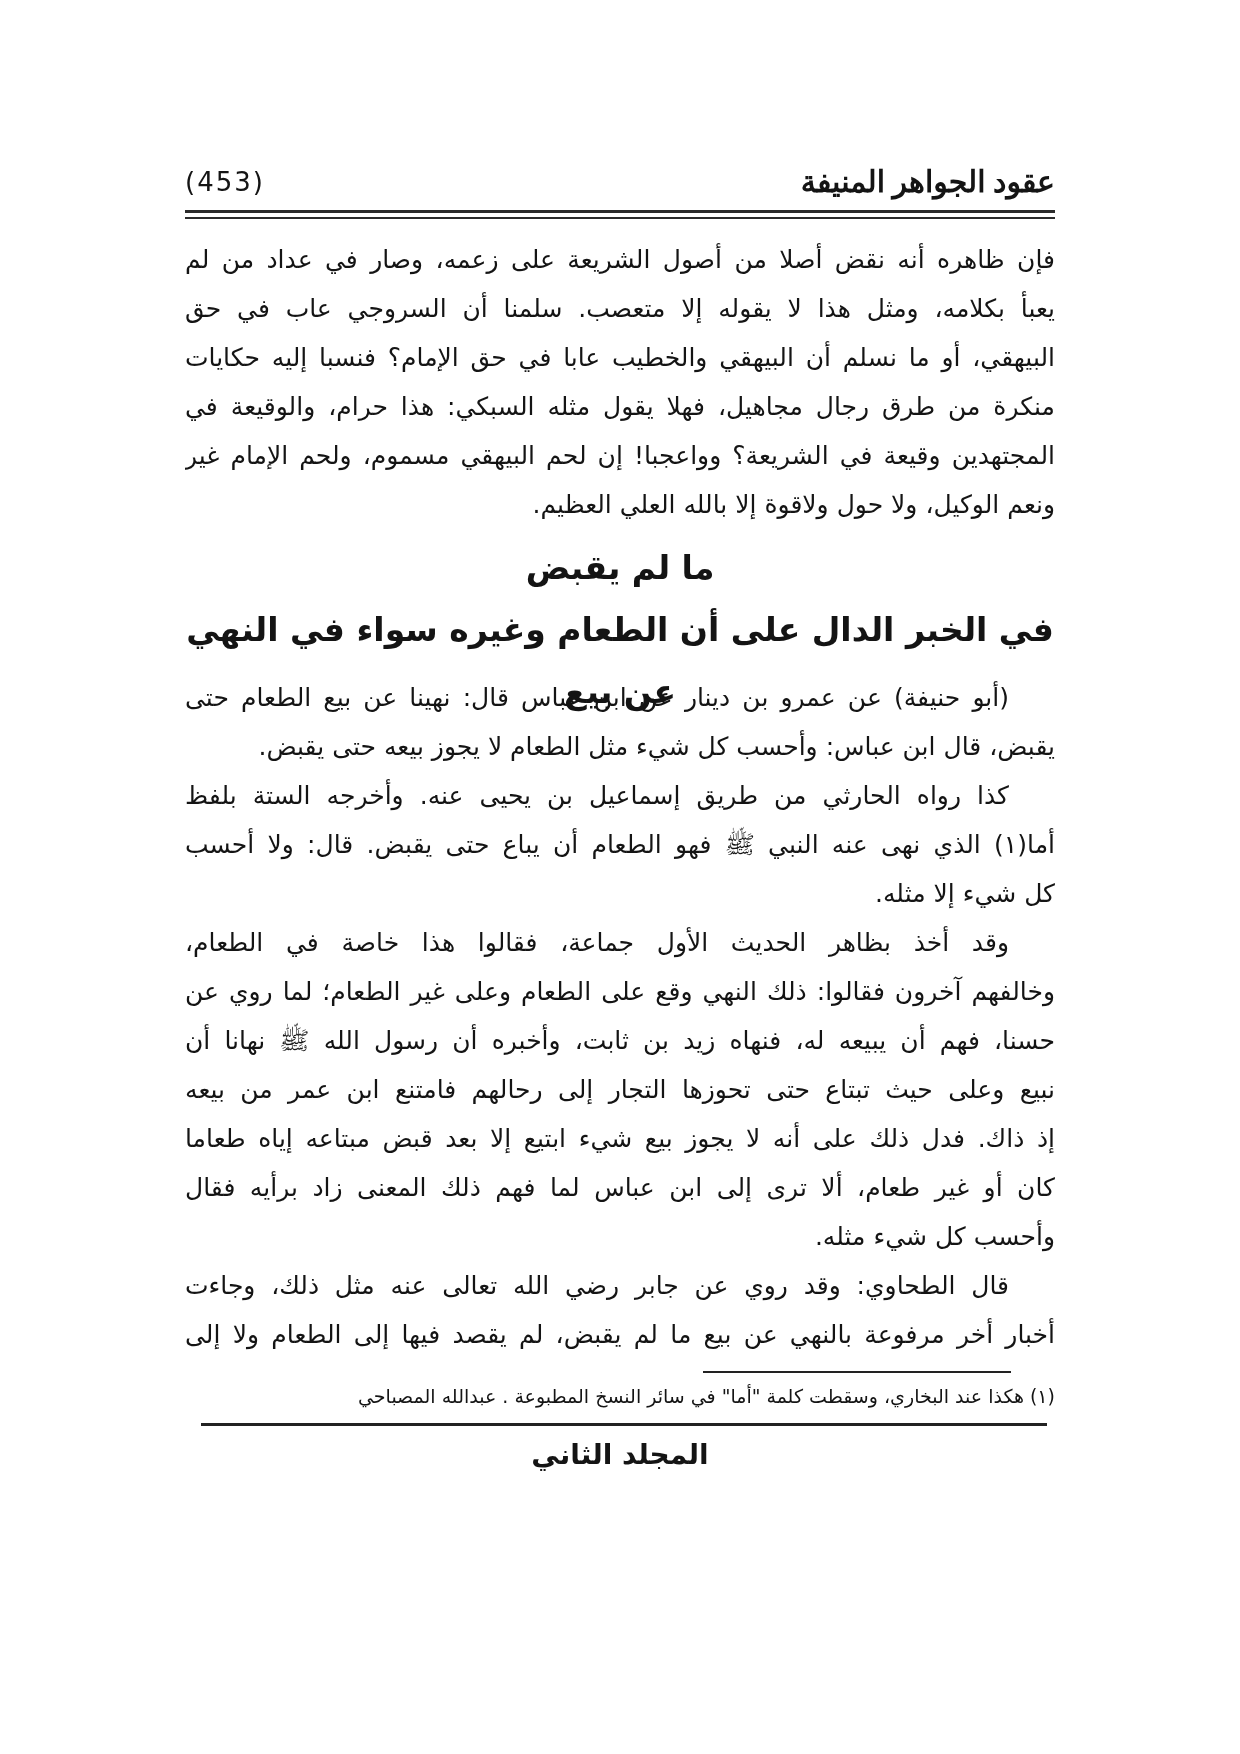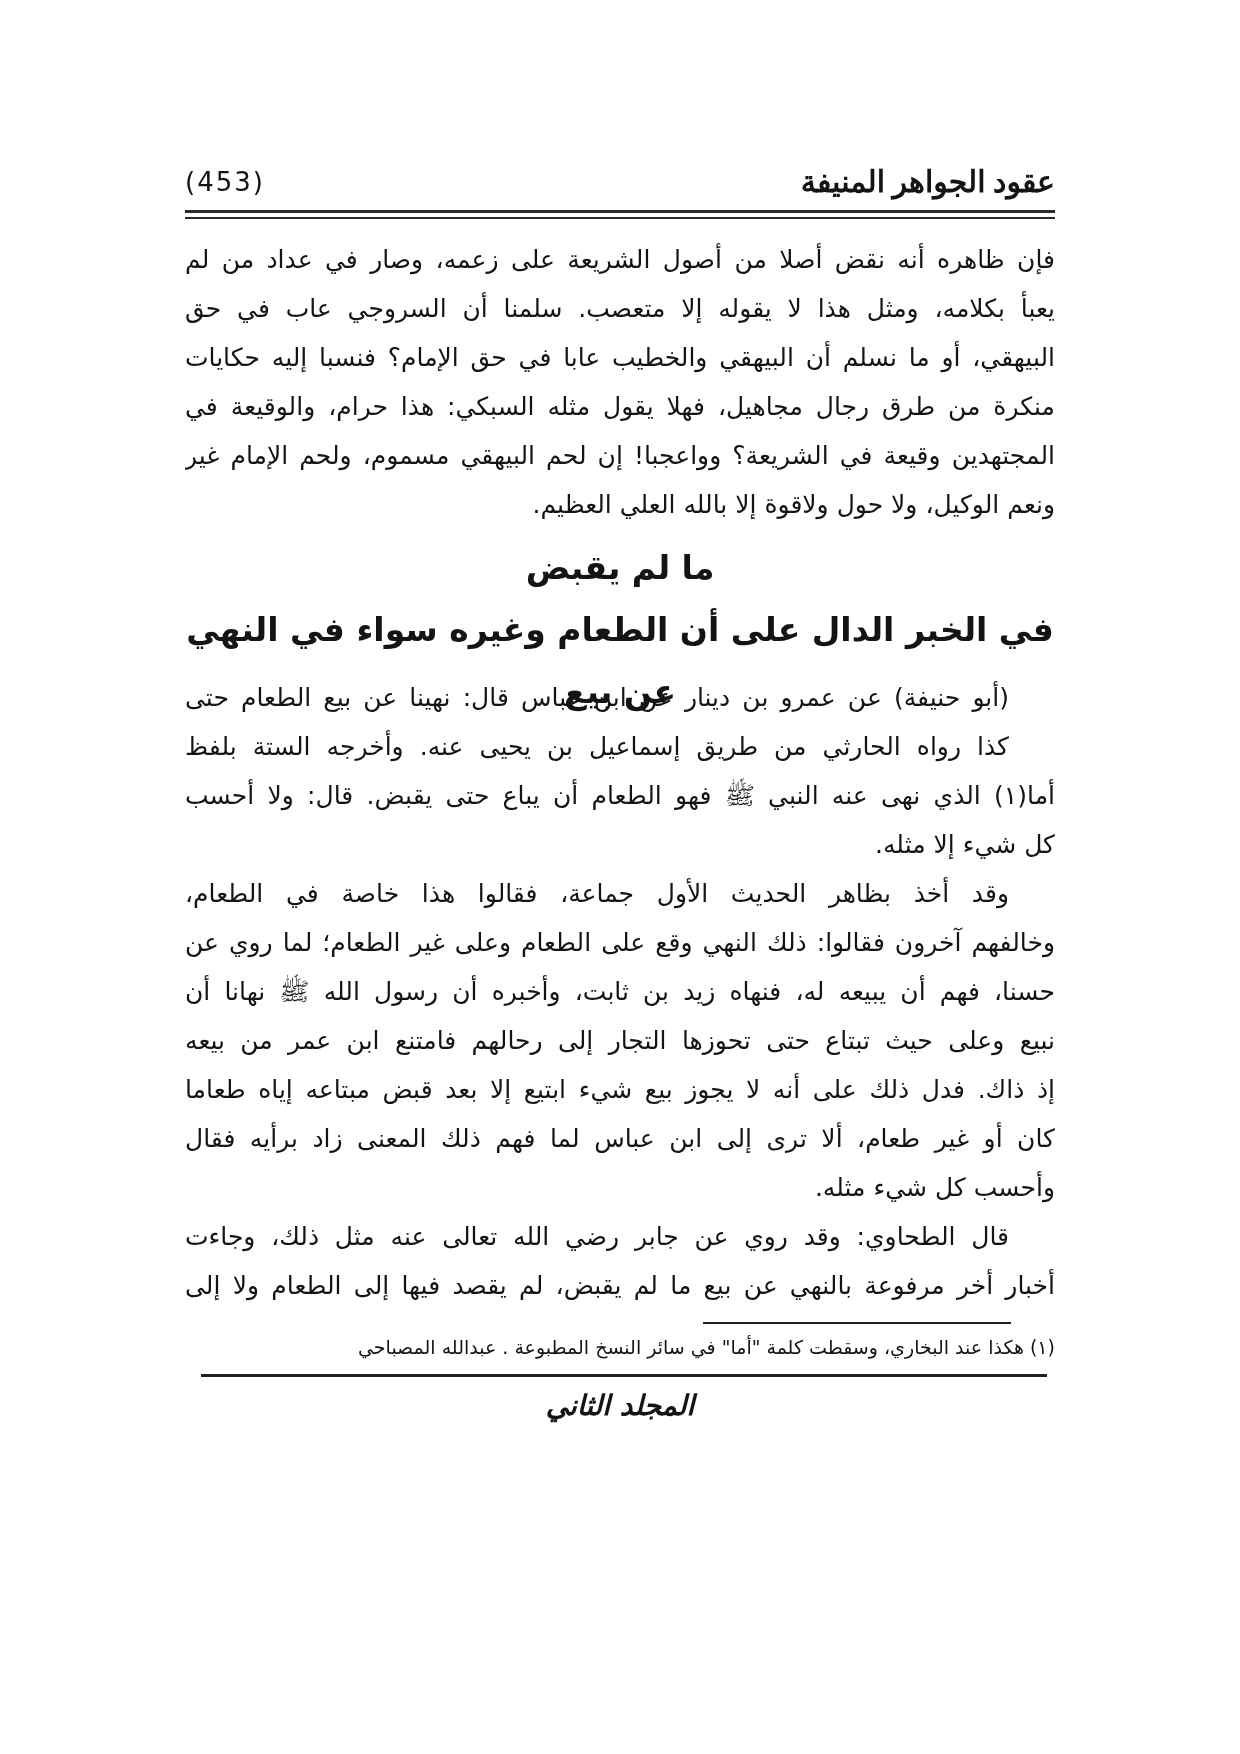--- a/index.html
+++ b/index.html
@@ -74,21 +74,20 @@
     width: 846px;
     border-top: 3px solid #222;
     margin: 12px 8px 0 0;
   }
   .volume {
     margin-top: 8px;
     font-size: 28px;
     font-weight: bold;
     text-align: center;
     line-height: 42px;
-    font-style: italic;
   }
 </style>
 </head>
 <body>
 
 <div class="page">
   <div class="content">
 
     <div class="header">
       <div class="btitle">عقود الجواهر المنيفة</div>
@@ -105,20 +104,21 @@
       <div class="bline">منكرة من طرق رجال مجاهيل، فهلا يقول مثله السبكي: هذا حرام، والوقيعة في</div>
       <div class="bline">المجتهدين وقيعة في الشريعة؟ وواعجبا! إن لحم البيهقي مسموم، ولحم الإمام غير</div>
       <div class="bline last">ونعم الوكيل، ولا حول ولاقوة إلا بالله العلي العظيم.</div>
 
       <div class="heading">
         <div class="hline">ما لم يقبض</div>
         <div class="hline">في الخبر الدال على أن الطعام وغيره سواء في النهي عن بيع</div>
       </div>
 
       <div class="bline indent">(أبو حنيفة) عن عمرو بن دينار عن ابن عباس قال: نهينا عن بيع الطعام حتى</div>
+      <div class="bline last">يقبض، قال ابن عباس: وأحسب كل شيء مثل الطعام لا يجوز بيعه حتى يقبض.</div>
 
       <div class="bline indent">كذا رواه الحارثي من طريق إسماعيل بن يحيى عنه. وأخرجه الستة بلفظ</div>
       <div class="bline">أما(١) الذي نهى عنه النبي ﷺ فهو الطعام أن يباع حتى يقبض. قال: ولا أحسب</div>
       <div class="bline last">كل شيء إلا مثله.</div>
 
       <div class="bline indent">وقد أخذ بظاهر الحديث الأول جماعة، فقالوا هذا خاصة في الطعام،</div>
       <div class="bline">وخالفهم آخرون فقالوا: ذلك النهي وقع على الطعام وعلى غير الطعام؛ لما روي عن</div>
       <div class="bline">حسنا، فهم أن يبيعه له، فنهاه زيد بن ثابت، وأخبره أن رسول الله ﷺ نهانا أن</div>
       <div class="bline">نبيع وعلى حيث تبتاع حتى تحوزها التجار إلى رحالهم فامتنع ابن عمر من بيعه</div>
       <div class="bline">إذ ذاك. فدل ذلك على أنه لا يجوز بيع شيء ابتيع إلا بعد قبض مبتاعه إياه طعاما</div>

